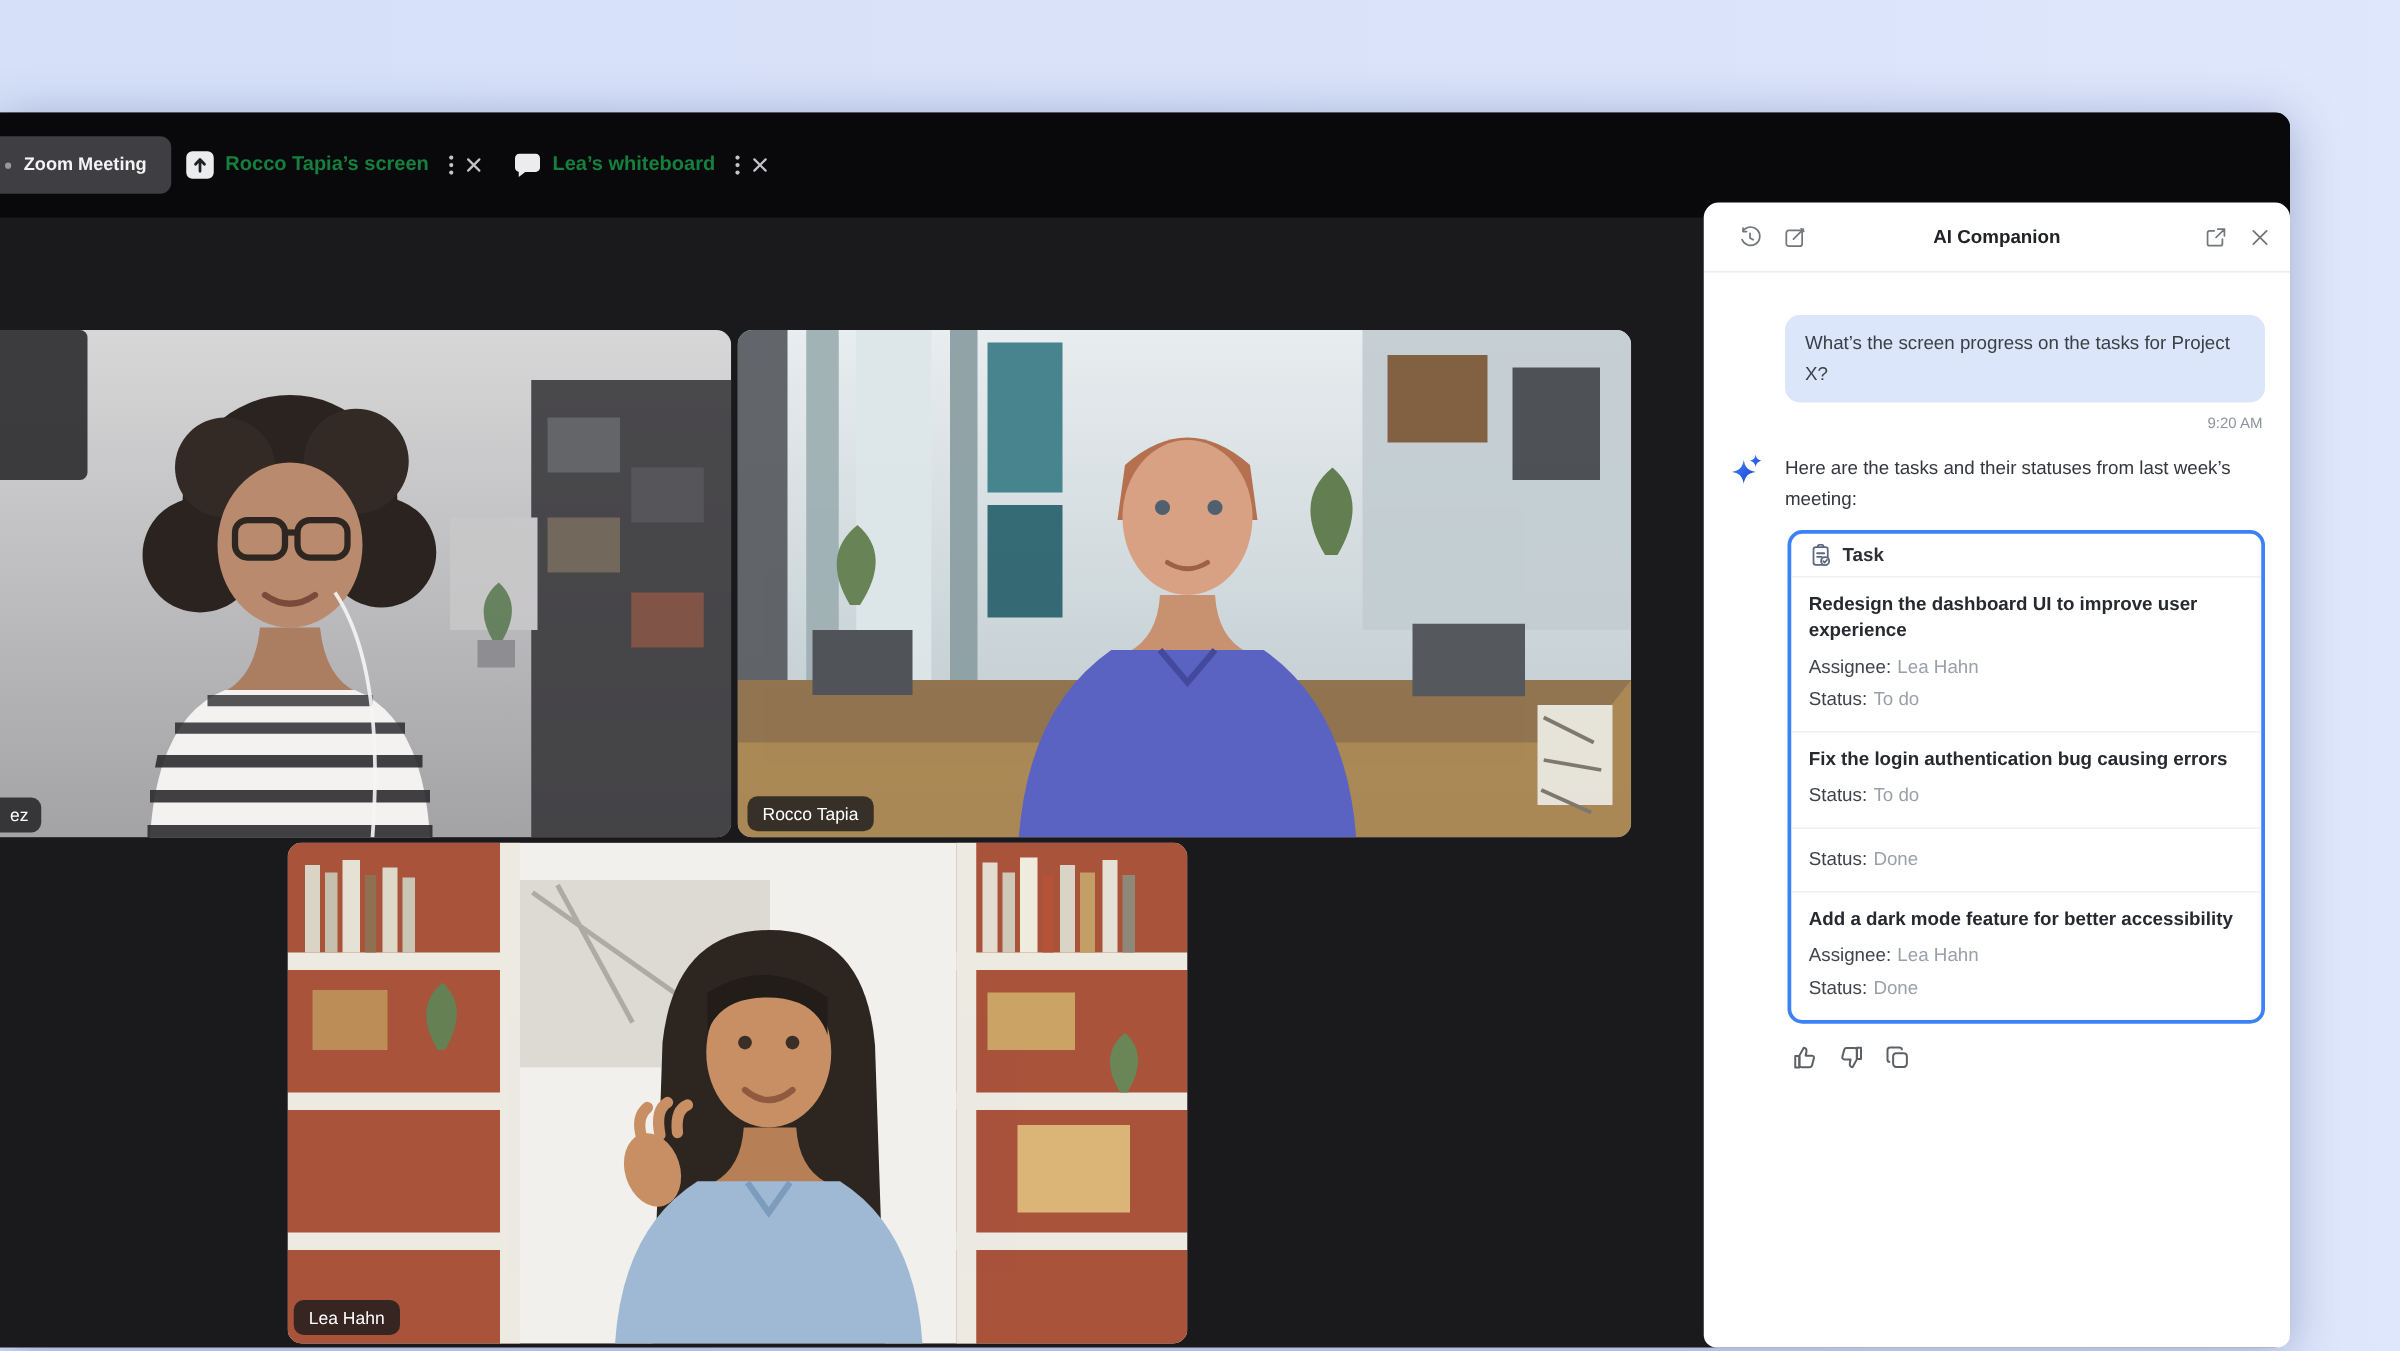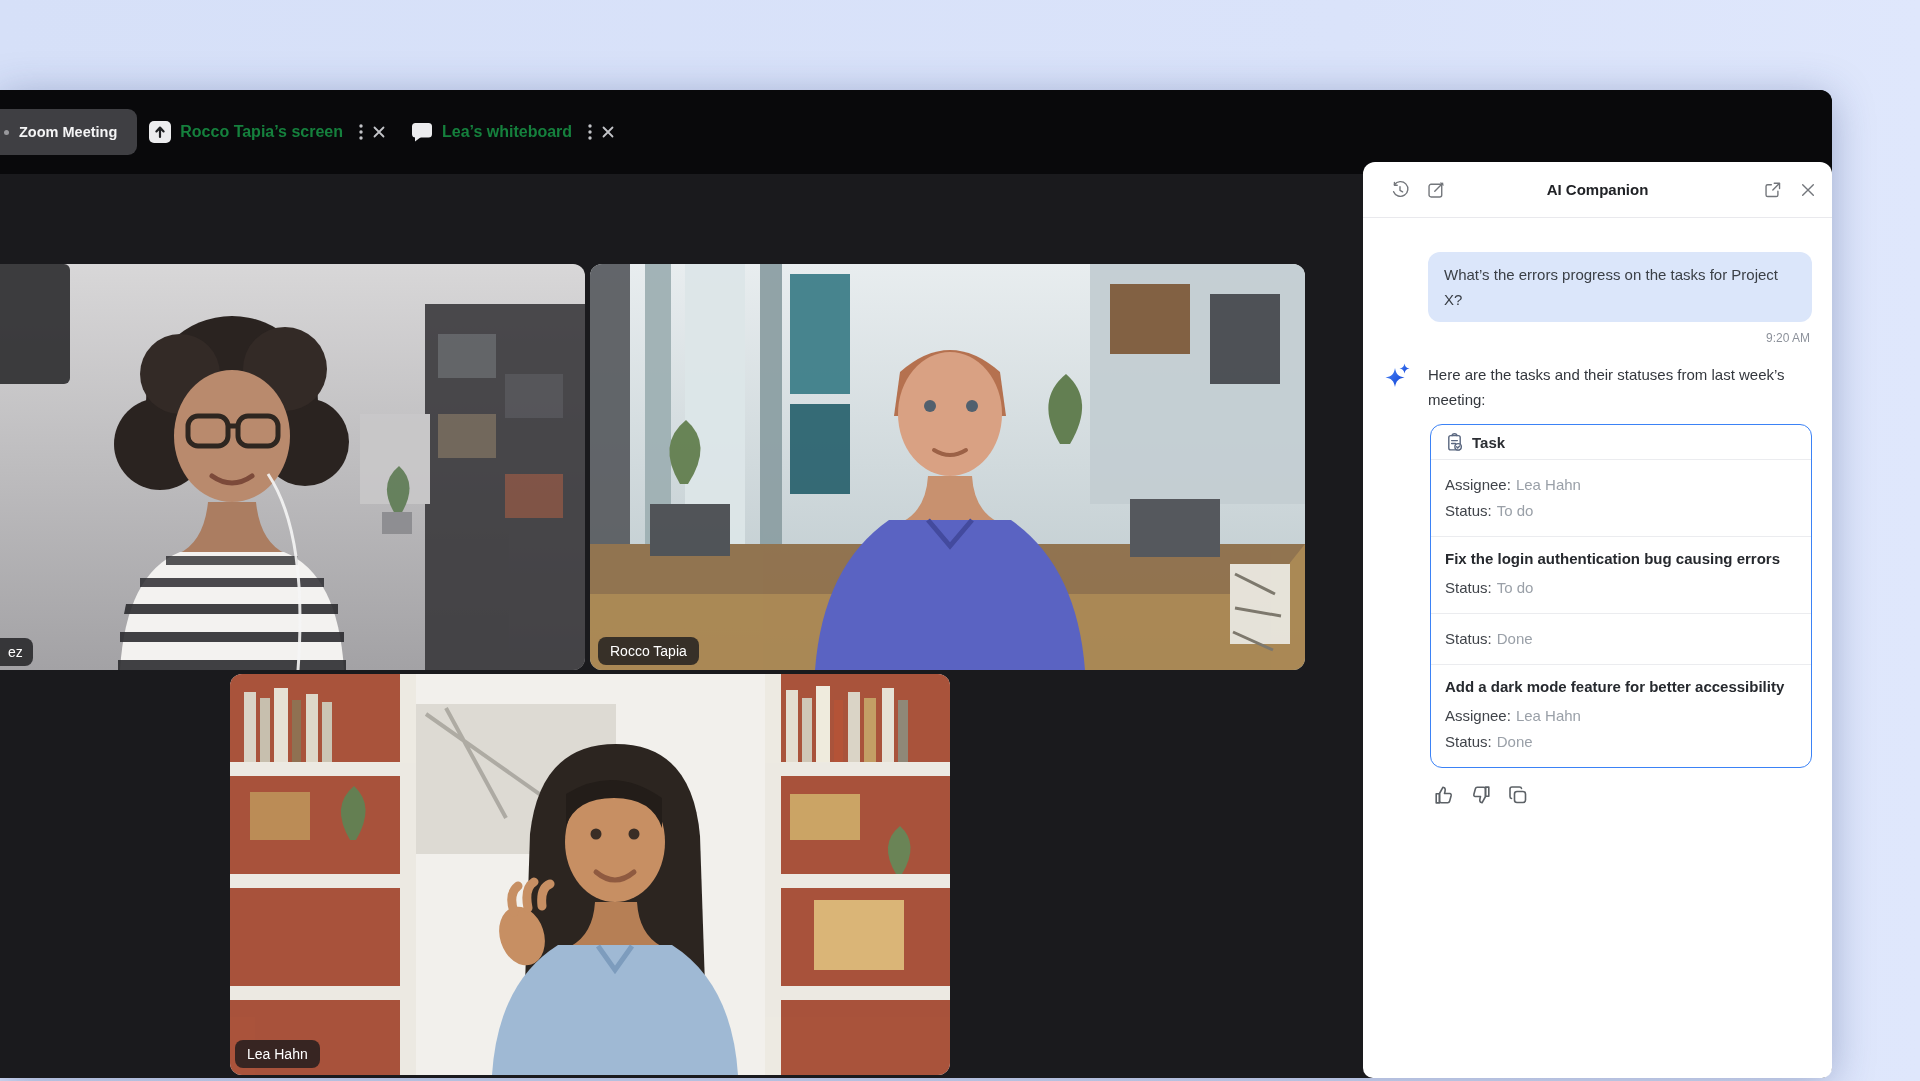--- a/index.html
+++ b/index.html
@@ -73,21 +73,21 @@
   .bubble {
     margin:34px 20px 0 65px; background:#dbe6fa; border-radius:12px;
     padding:10px 16px; color:#3a3f46; line-height:25px;
   }
   .stamp { margin:9px 22px 0 0; text-align:right; font-size:12px; color:#8d929b; }
 
   .ai-row { position:relative; margin:17px 28px 0 65px; line-height:25px; color:#33373d; }
   .sparkle { position:absolute; left:-43px; top:1px; width:26px; height:26px; }
 
   .task-card {
-    margin:12px 20px 0 67px; border:1px solid #3b82f6; border-radius:12px;
+    margin:12px 20px 0 67px; border:3px solid #3b82f6; border-radius:12px;
     overflow:hidden; background:#fff;
   }
   .card-head {
     display:flex; align-items:center; gap:8px; padding:8px 14px 7px;
     border-bottom:1px solid #ebecef; font-weight:700; color:#2b2e33;
   }
   .task-row { padding:11px 14px 13px; border-bottom:1px solid #ebecef; }
   .task-row:last-child { border-bottom:none; }
   .task-title { font-weight:700; color:#26292e; line-height:21px; margin-bottom:7px; }
   .meta { line-height:24px; margin-top:2px; color:#40444a; }
@@ -325,21 +325,21 @@
         <path d="M12.5 2.8 H19 V9.3 M19 2.8 L10.8 11"></path>
       </svg>
     </button>
     <button class="ghost-btn hdr-ic ic-close">
       <svg width="22" height="22" viewBox="0 0 22 22">
           <path d="M4.5 4.5 L17.5 17.5 M17.5 4.5 L4.5 17.5" stroke="#73767b" stroke-width="1.7" stroke-linecap="round"></path>
         </svg>
     </button>
   </div>
 
-  <div class="bubble">What’s the errors progress on the tasks for Project X?</div>
+  <div class="bubble">What’s the screen progress on the tasks for Project X?</div>
   <div class="stamp">9:20 AM</div>
 
   <div class="ai-row">
     <span class="sparkle">
       <svg width="26" height="26" viewBox="0 0 26 26">
         <defs>
           <linearGradient id="sg" x1="0" y1="0" x2="1" y2="1">
             <stop offset="0" stop-color="#4a86f7"></stop>
               <stop offset="1" stop-color="#0f3fd4"></stop>
           </linearGradient>
@@ -357,20 +357,21 @@
         <rect x="4" y="2.8" width="12" height="15" rx="2"></rect>
         <path d="M7.5 2.8 a2.5 2 0 0 1 5 0"></path>
         <path d="M7 8 h6 M7 11 h4"></path>
         <circle cx="13.8" cy="14.6" r="3.4" fill="#ffffff"></circle>
         <path d="M12.2 14.6 l1.2 1.2 l2 -2.2"></path>
       </svg>
       <span>Task</span>
     </div>
 
     <div class="task-row">
+      <div class="task-title">Redesign the dashboard UI to improve user experience</div>
       <div class="meta"><span>Assignee:</span><span class="val">Lea Hahn</span></div>
       <div class="meta"><span>Status:</span><span class="val">To do</span></div>
     </div>
     <div class="task-row">
       <div class="task-title">Fix the login authentication bug causing errors</div>
       <div class="meta"><span>Status:</span><span class="val">To do</span></div>
     </div>
     <div class="task-row">
       <div class="meta"><span>Status:</span><span class="val">Done</span></div>
     </div>

